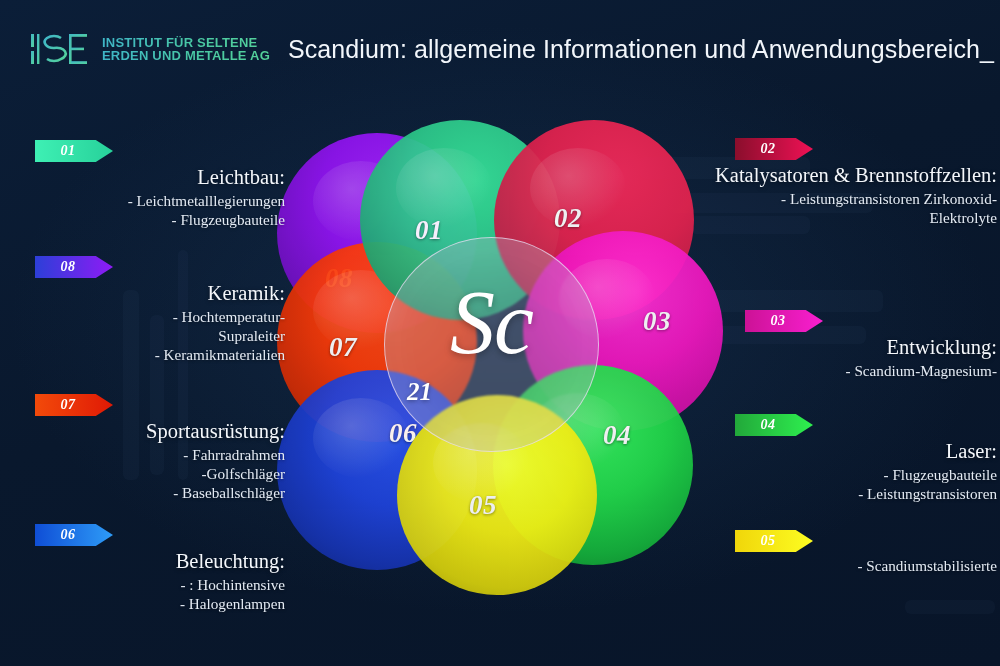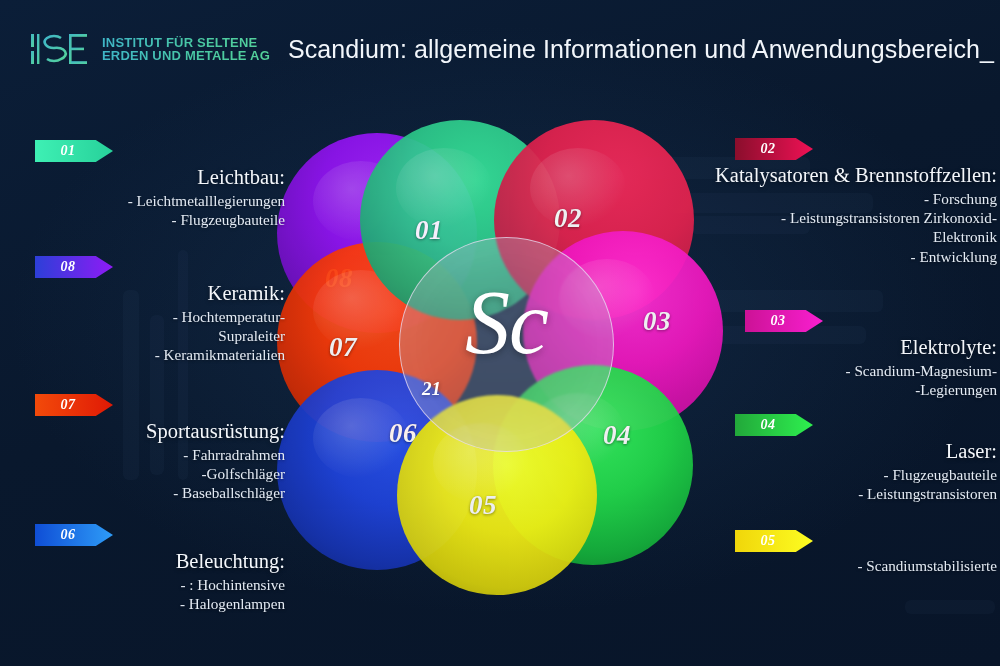--- a/index.html
+++ b/index.html
@@ -171,21 +171,21 @@
     left: 18%; top: 14%;
     width: 48%; height: 40%;
     border-radius: 50%;
     background: radial-gradient(ellipse at 40% 35%, rgba(255,255,255,0.20) 0%, rgba(255,255,255,0) 72%);
     pointer-events: none;
   }
 
   
   #element-core {
     position: absolute;
-    left: 122px; top: 117px;
+    left: 107px; top: 117px;
     width: 215px;
     height: 215px;
     border-radius: 50%;
     border: 1.4px solid rgba(235,225,245,0.72);
     background: rgba(176,176,200,0.30);
     backdrop-filter: blur(1px);
     z-index: 25;
     box-shadow: inset 0 0 50px rgba(255,255,255,0.05);
   }
 
@@ -204,21 +204,21 @@
   }
 
   #element-number {
     position: absolute;
     left: 22px;
     top: 140px;
     color: #ffffff;
     font-family: "Liberation Serif", serif;
     font-style: italic;
     font-weight: bold;
-    font-size: 19px;
+    font-size: 25px;
     text-shadow: 0 1px 4px rgba(0,0,0,0.4);
   }
 
   
   .info {
     position: absolute;
     width: 290px;
     z-index: 30;
   }
   .info-left  { text-align: right; }
@@ -376,33 +376,30 @@
     <div class="info-heading">Beleuchtung:</div>
     <div class="info-sub">- : Hochintensive</div>
     <div class="info-sub">- Halogenlampen</div>
   </div>
 
   <div class="info info-right" style="left:705px; top:138px; width:292px;">
     <div class="badge-row">
       <span class="badge" style="background:linear-gradient(90deg,#8a0e2c,#ef1155); margin-left:30px;">02</span>
     </div>
     <div class="info-heading">Katalysatoren &amp; Brennstoffzellen:</div>
-    <div class="info-sub">-  Forschung</div>
     <div class="info-sub">- Leistungstransistoren Zirkonoxid-</div>
-    <div class="info-sub">Elektronik</div>
-    <div class="info-sub">- Entwicklung</div>
+    <div class="info-sub">Elektrolyte</div>
   </div>
 
   <div class="info info-right" style="left:705px; top:310px; width:292px;">
     <div class="badge-row">
       <span class="badge" style="background:linear-gradient(90deg,#cc1296,#f91fd0); margin-left:40px;">03</span>
     </div>
-    <div class="info-heading">Elektrolyte:</div>
+    <div class="info-heading">Entwicklung:</div>
     <div class="info-sub">- Scandium-Magnesium-</div>
-    <div class="info-sub">-Legierungen</div>
   </div>
 
   <div class="info info-right" style="left:705px; top:414px; width:292px;">
     <div class="badge-row">
       <span class="badge" style="background:linear-gradient(90deg,#22a83a,#2ef04f); margin-left:30px;">04</span>
     </div>
     <div class="info-heading">Laser:</div>
     <div class="info-sub">- Flugzeugbauteile</div>
     <div class="info-sub">- Leistungstransistoren</div>
   </div>

